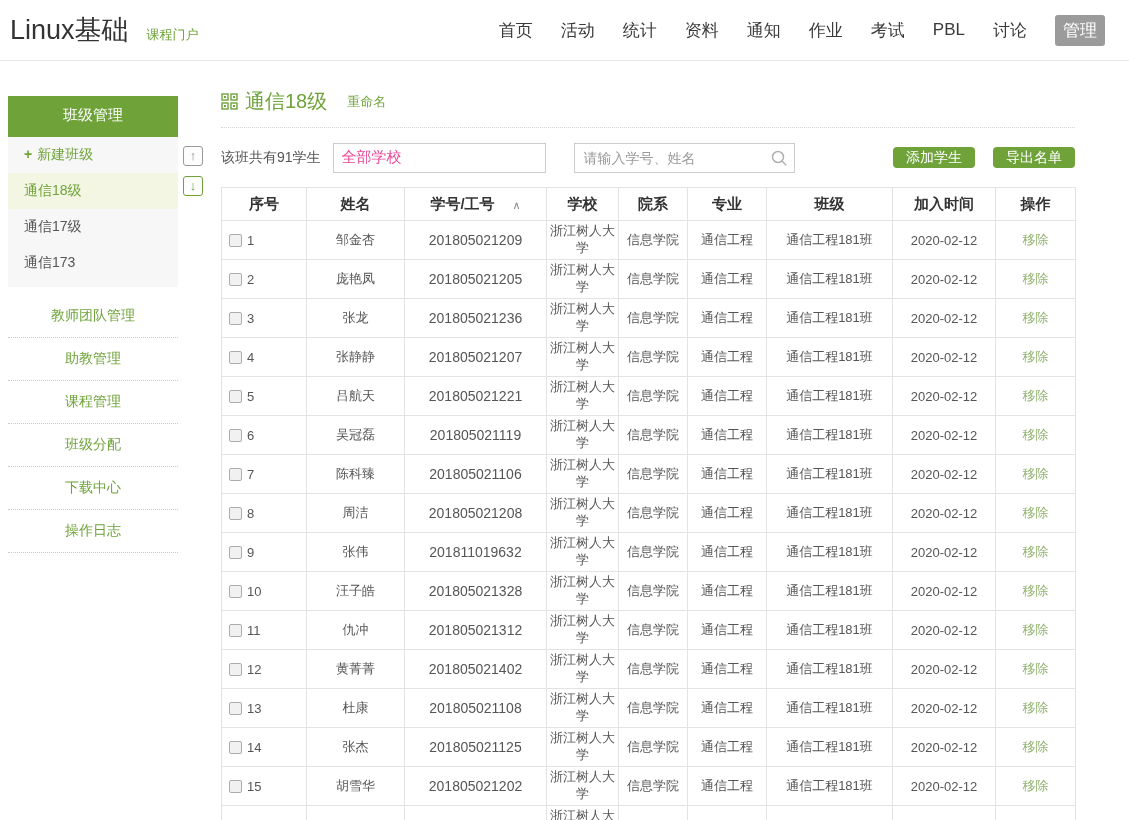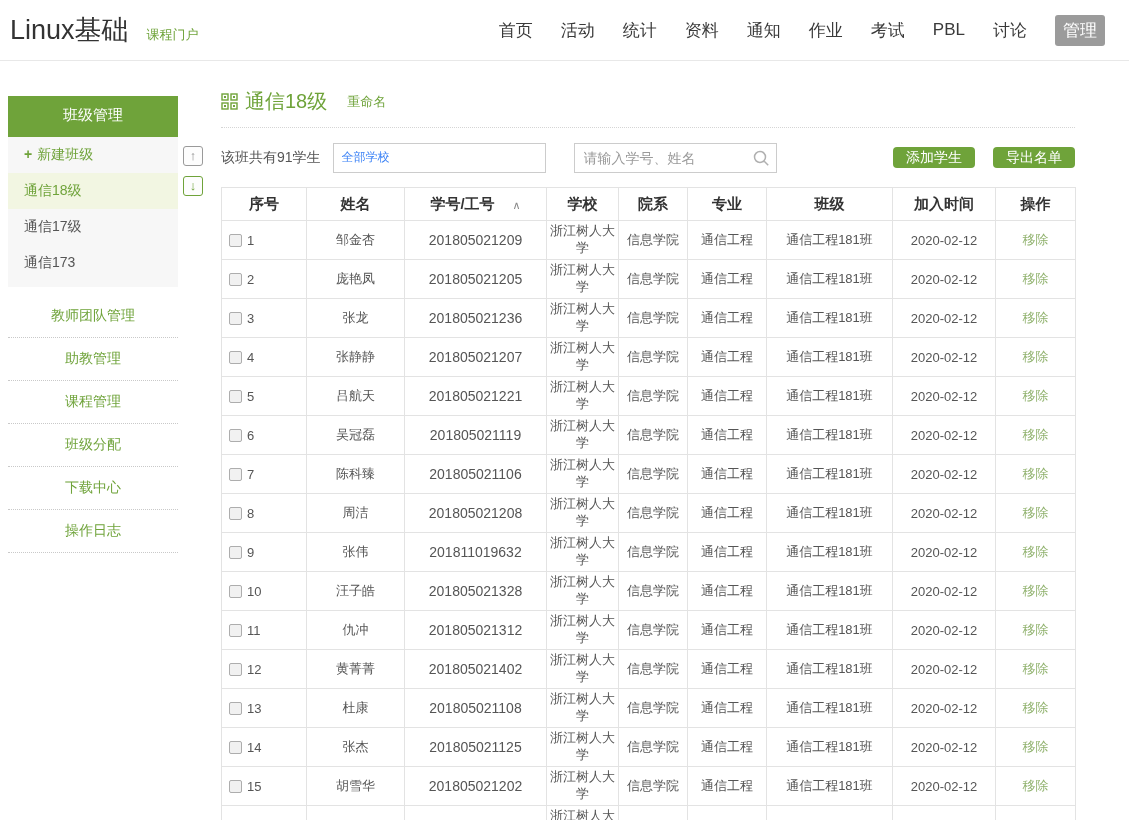--- a/index.html
+++ b/index.html
@@ -38,25 +38,25 @@
   
   .main { position:absolute; left:221px; top:88px; width:854px; }
   .title-row { display:flex; align-items:center; padding-bottom:12px;
     border-bottom:1px dotted #d5d5d5; }
   .grid-icon { width:17px; height:17px; margin-right:7px; }
   .class-title { font-size:20px; color:#6fa33a; font-weight:400; }
   .rename-link { font-size:13px; color:#6fa33a; margin-left:20px; cursor:pointer; }
 
   .filter-row { display:flex; align-items:center; margin-top:14px; height:31px; }
   .count-text { font-size:14px; color:#555; }
-  .school-select { width:213px; height:30px; border:1px solid #ccc; font-size:12px;
-    color:#3b82f6; padding:0 8px; margin-left:12px; outline:none;
+  .school-select { width:213px; height:30px; border:1px solid #ccc; font-size:15px;
+    color:#ec4899; padding:0 8px; margin-left:12px; outline:none;
     font-family:"Liberation Sans","DejaVu Sans",sans-serif; }
   .search-wrap { position:relative; margin-left:28px; }
-  .search-input { width:203px; height:30px; border:1px solid #ccc; font-size:14px;
+  .search-input { width:221px; height:30px; border:1px solid #ccc; font-size:14px;
     color:#333; padding:0 30px 0 9px; outline:none;
     font-family:"Liberation Sans","DejaVu Sans",sans-serif; }
   .search-input::placeholder { color:#9a9a9a; }
   .search-icon { position:absolute; right:7px; top:6px; }
   .filter-spacer { flex:1; }
   .btn { background:#6fa33a; color:#fff; border:none; height:21px; padding:0 13px;
     font-size:14px; border-radius:4px; cursor:pointer;
     font-family:"Liberation Sans","DejaVu Sans",sans-serif; }
   .btn + .btn { margin-left:18px; }
 

